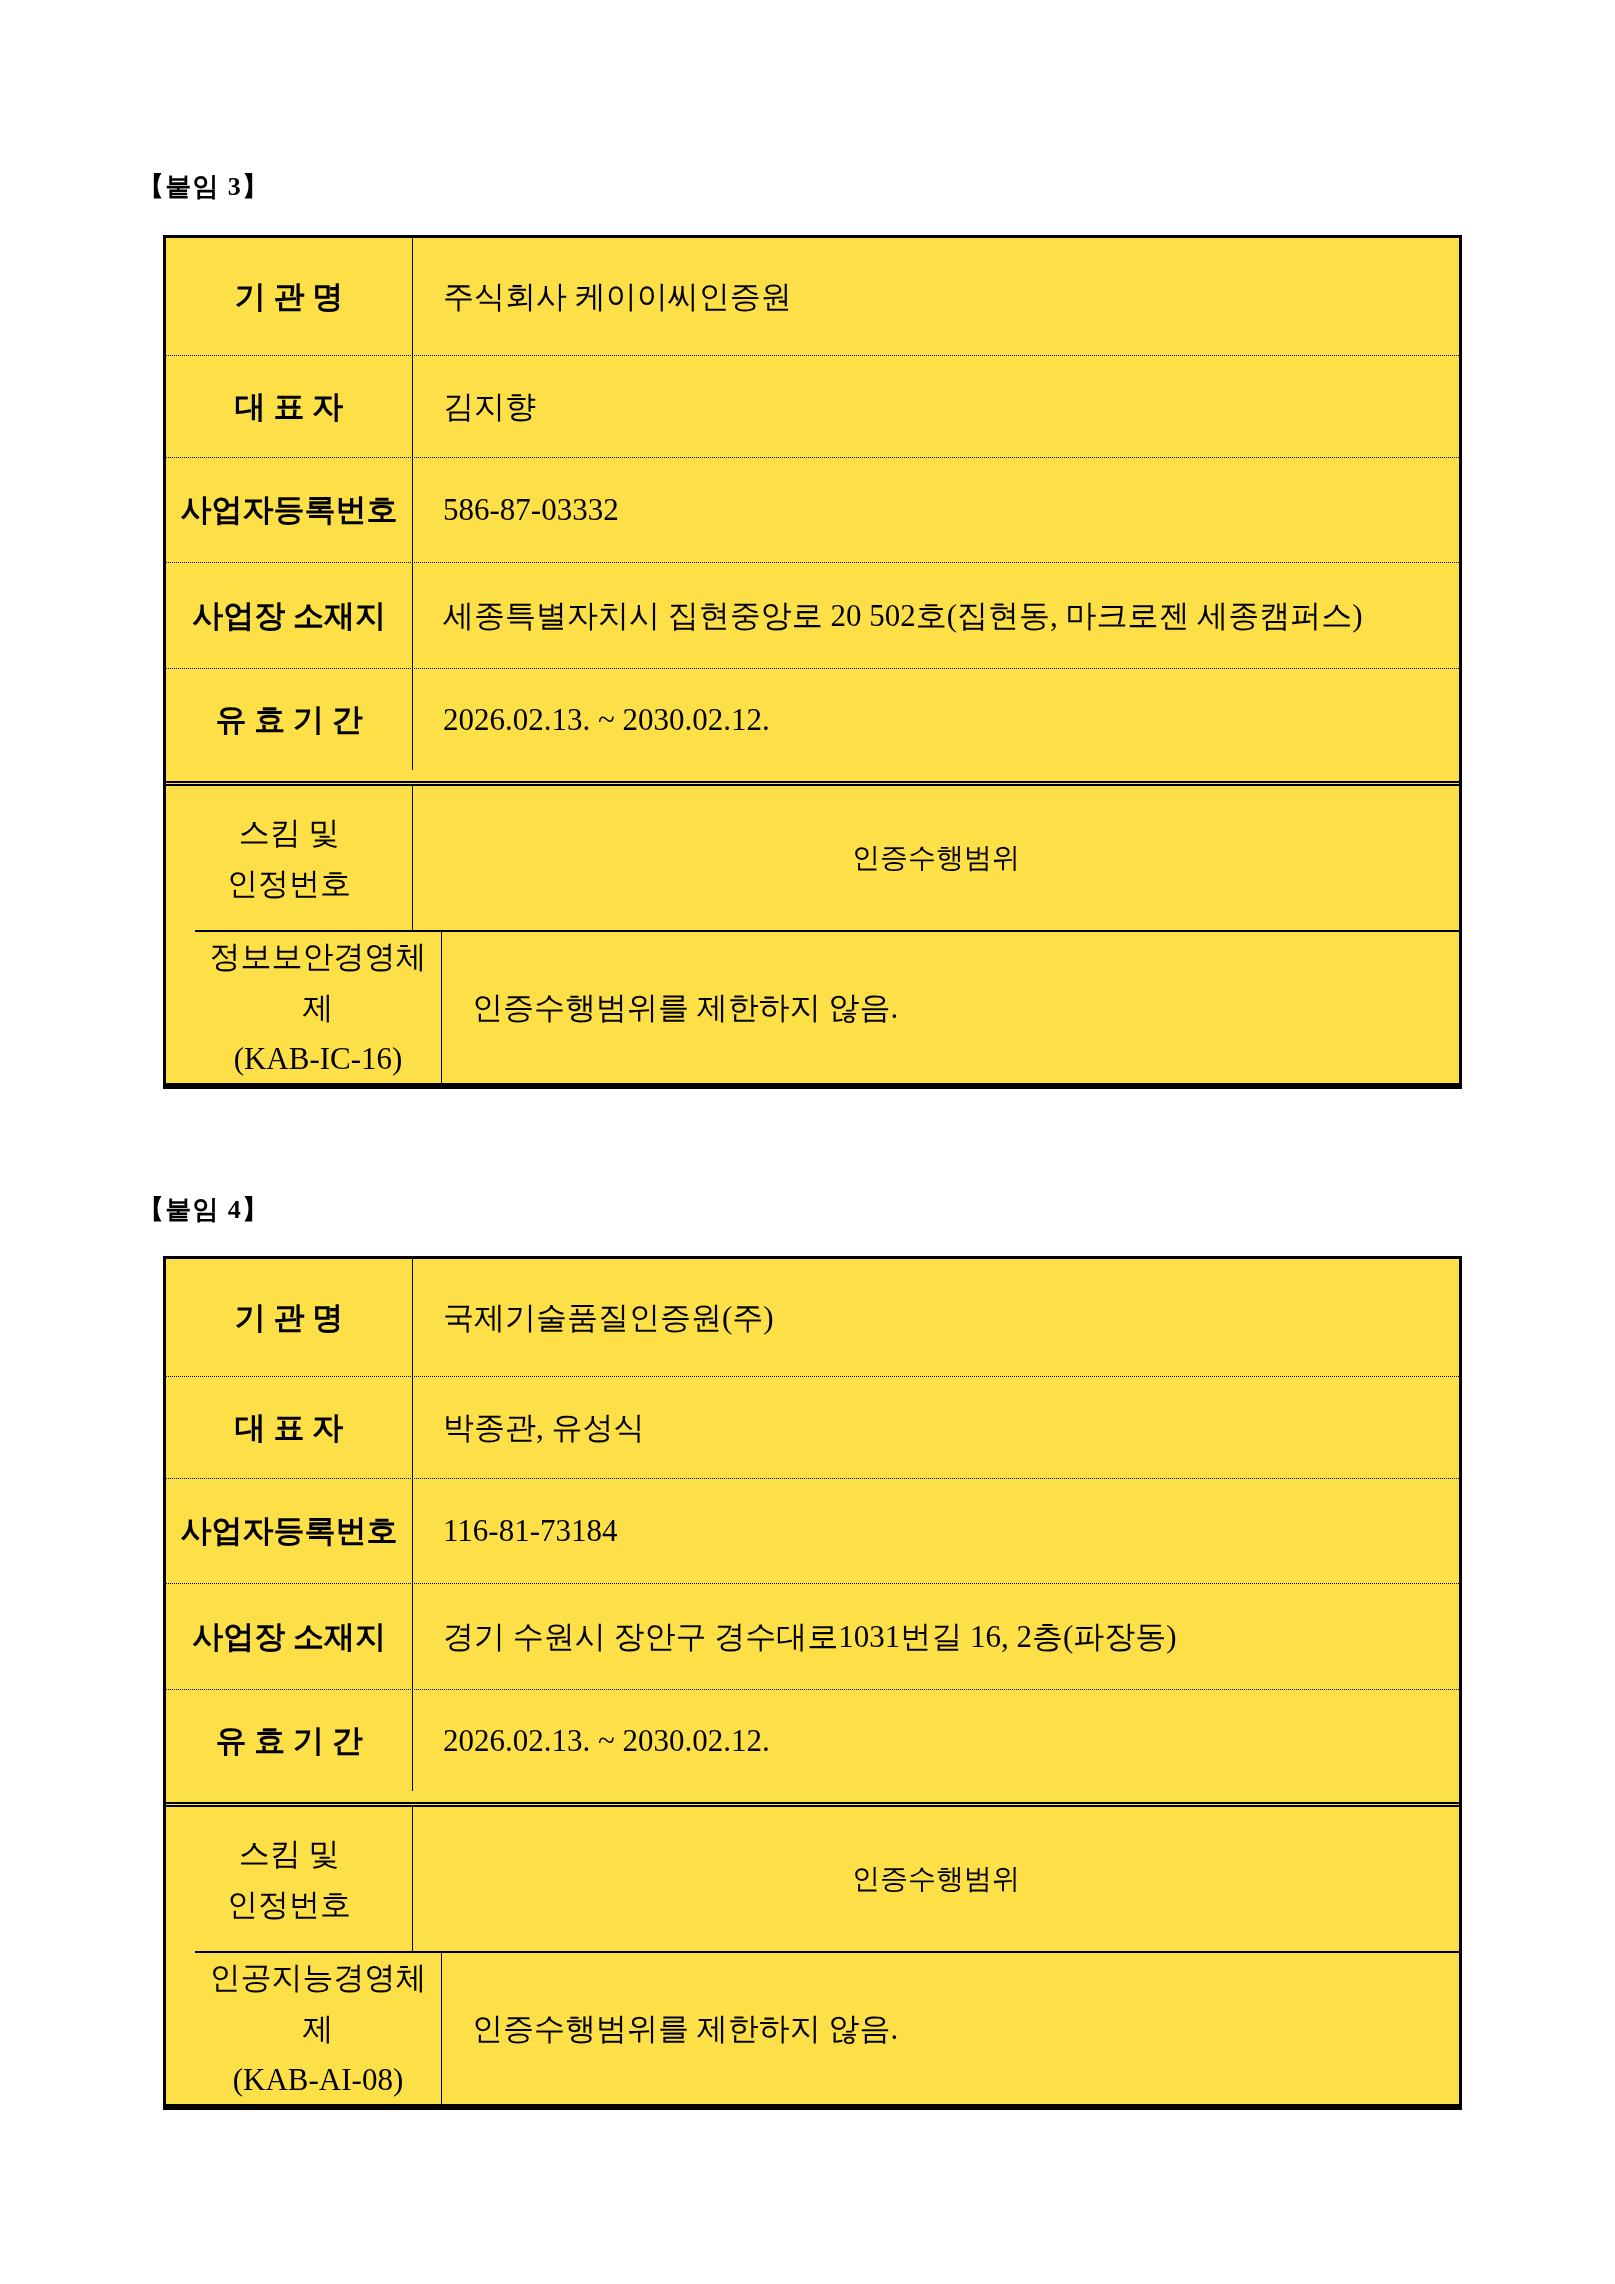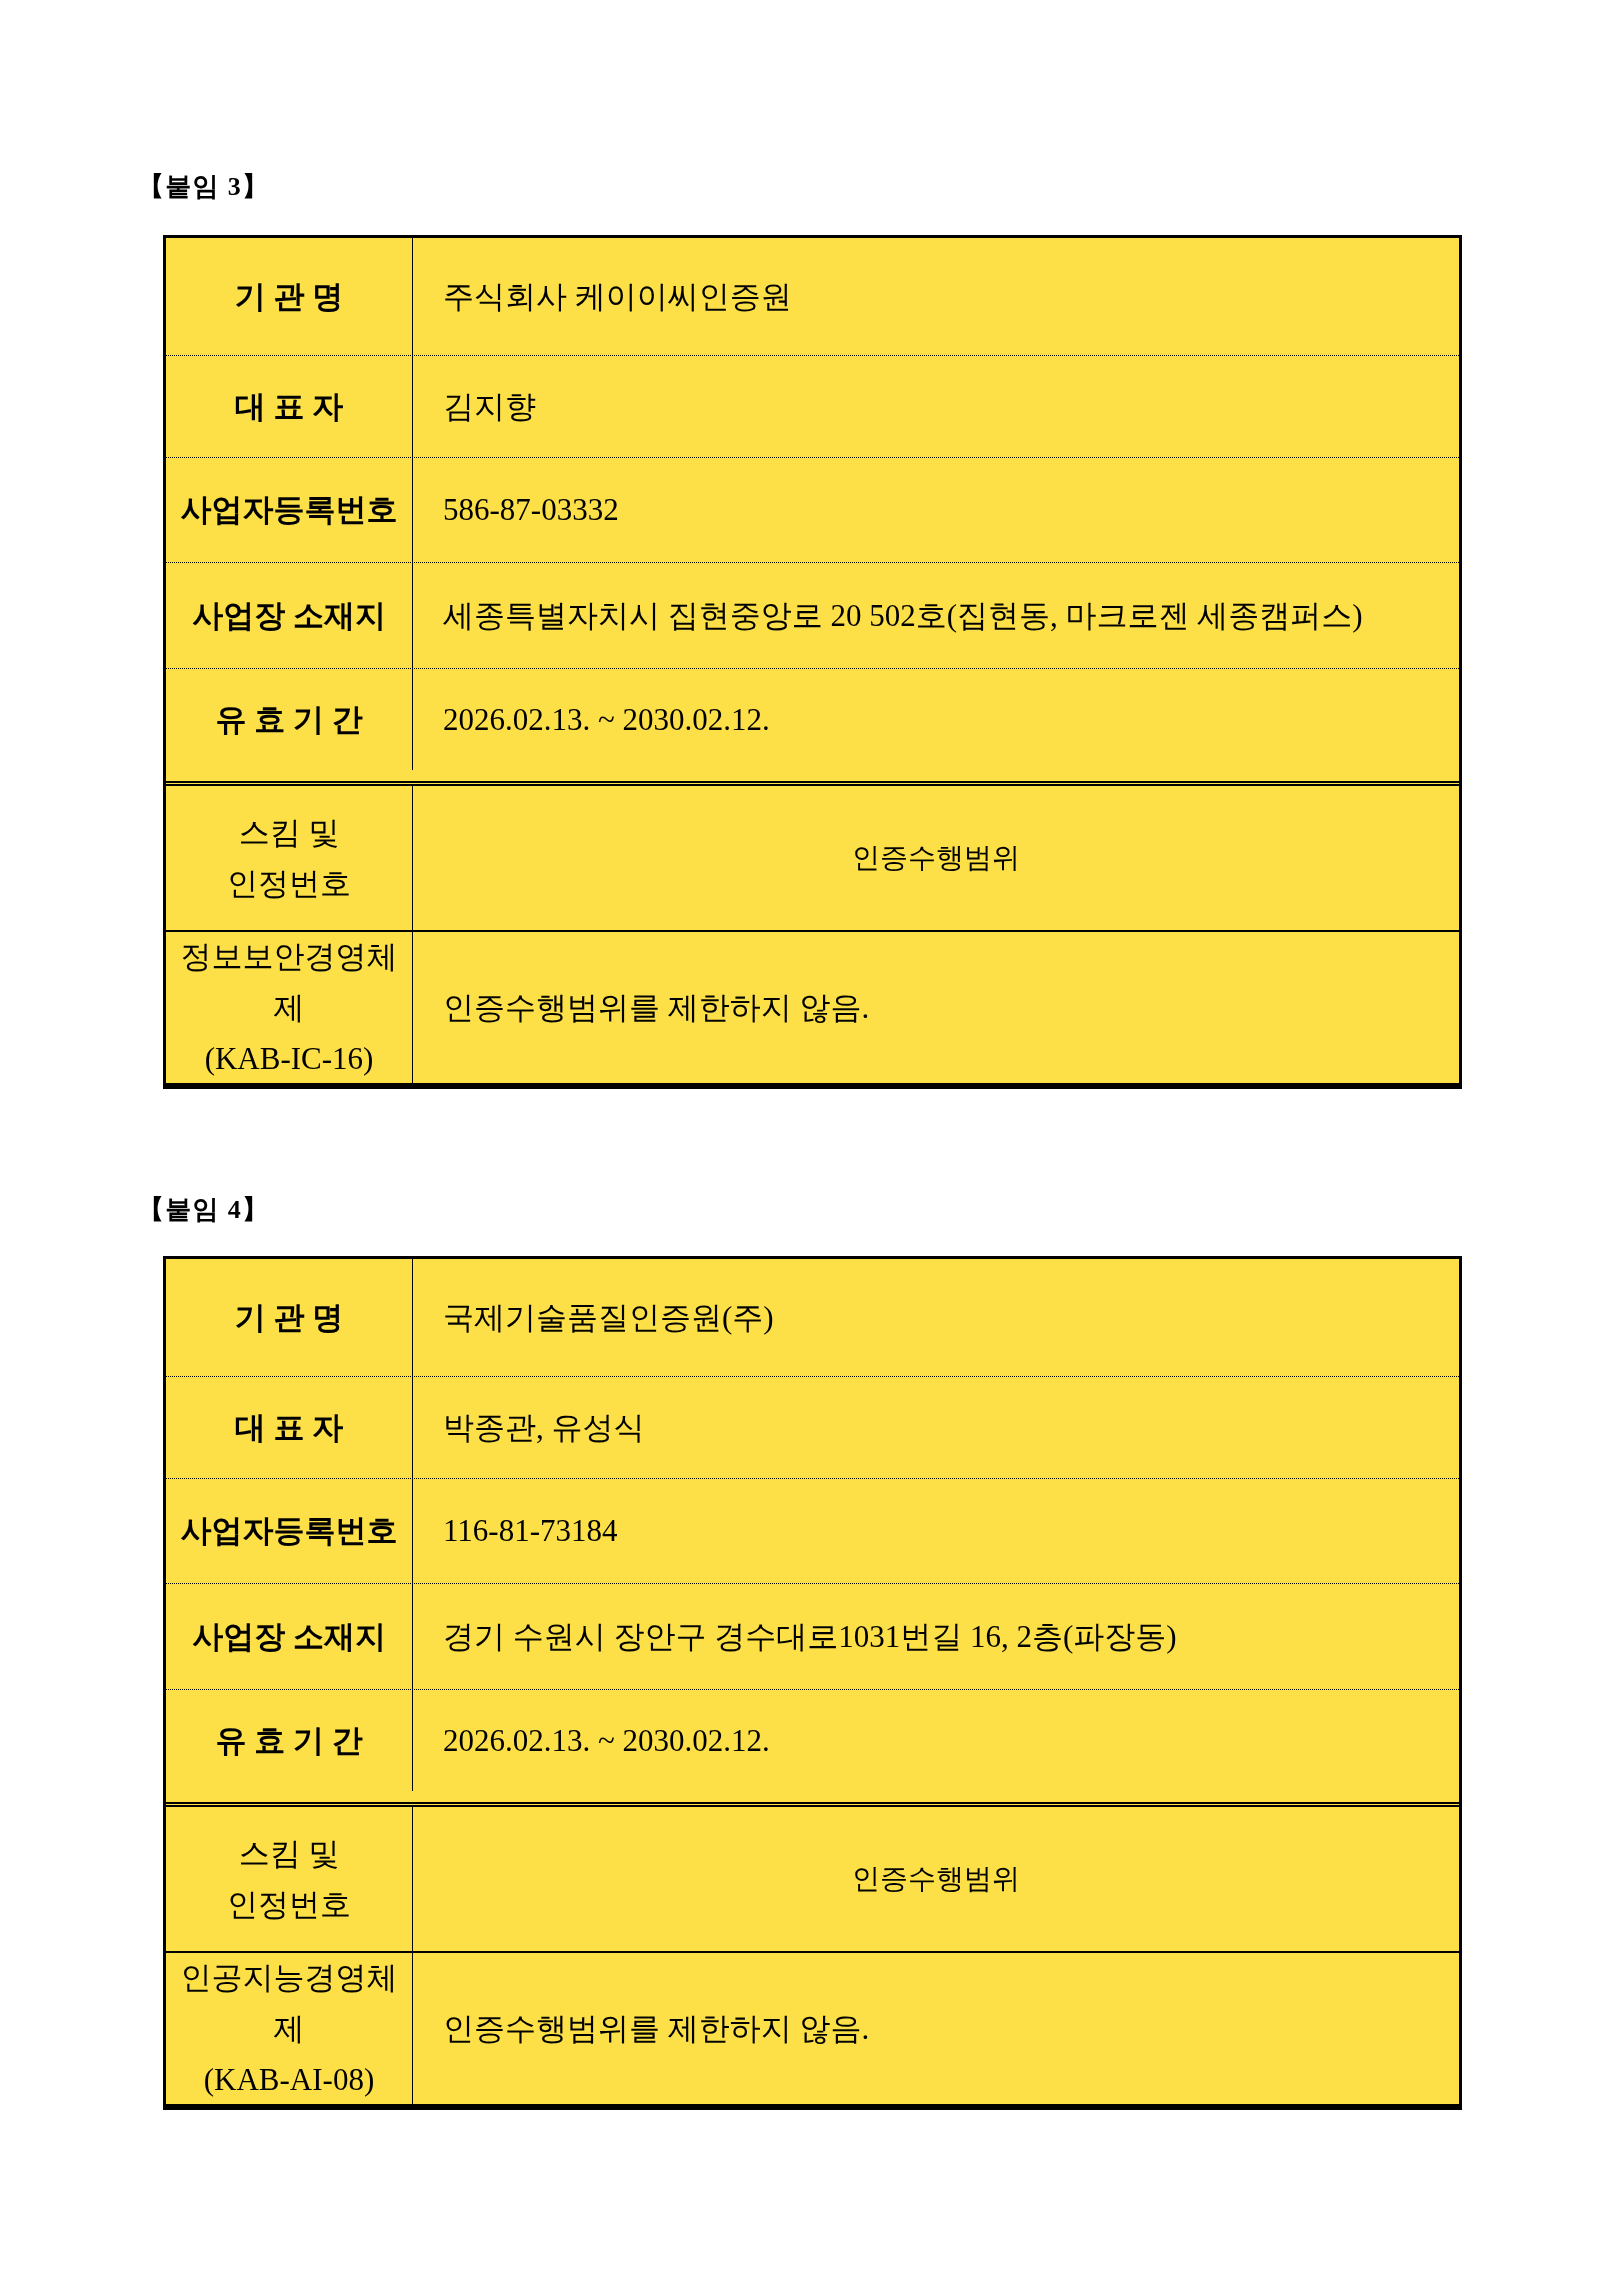--- a/index.html
+++ b/index.html
@@ -49,21 +49,21 @@
   .rh1 { height: 117px; }
   .rh2 { height: 102px; }
   .rh3 { height: 105px; }
   .rh4 { height: 106px; }
   .rh5 { height: 102px; }
   .rh6 { height: 149px; }
   .rh7 { height: 153px; }
 
   .sep-dot    { border-top: 1.3px dotted #000000; justify-content: space-between; }
   .sep-double { border-top: 5.2px double #000000; margin-top: 11px; }
-  .sep-solid  { border-top: 2px solid  #000000; }
+  .sep-solid  { border-top: 2px solid  #000000; margin-left: 29px; }
 
   .cell {
     display: flex;
     align-items: center;
     box-sizing: border-box;
     font-size: 31px;
     line-height: 1.65;
     white-space: pre-line;
   }
   .cell.label {

